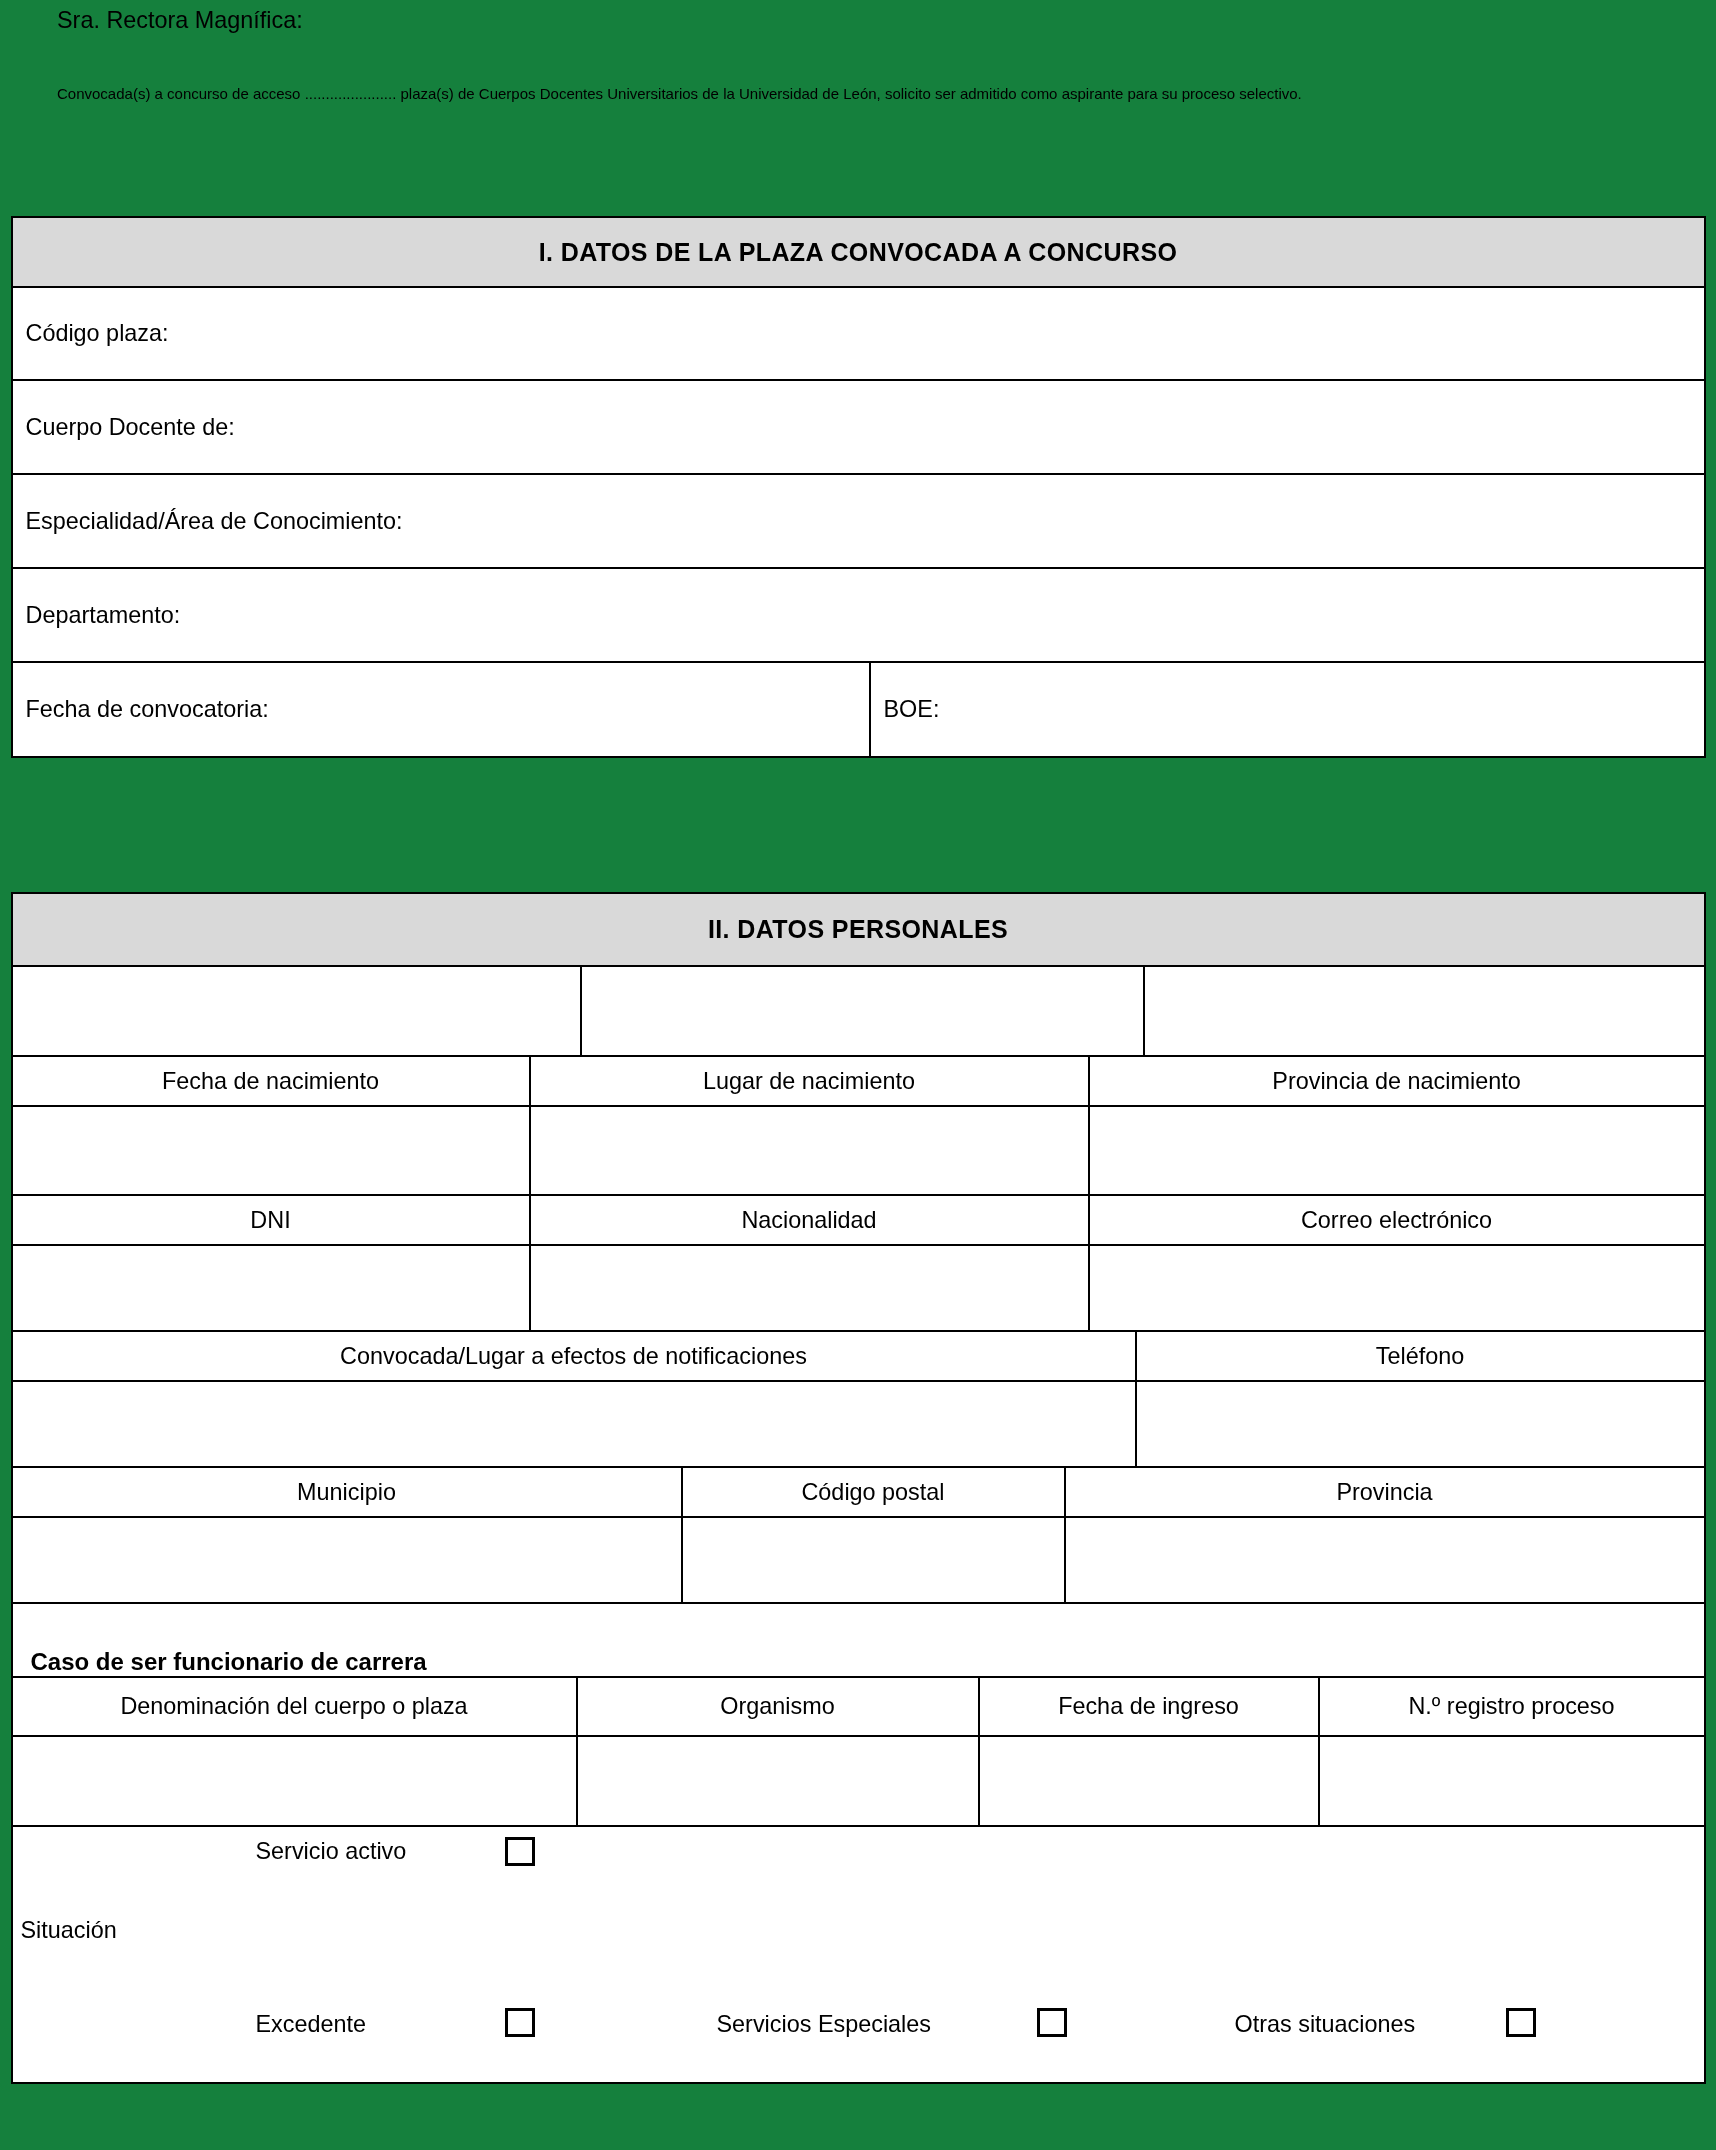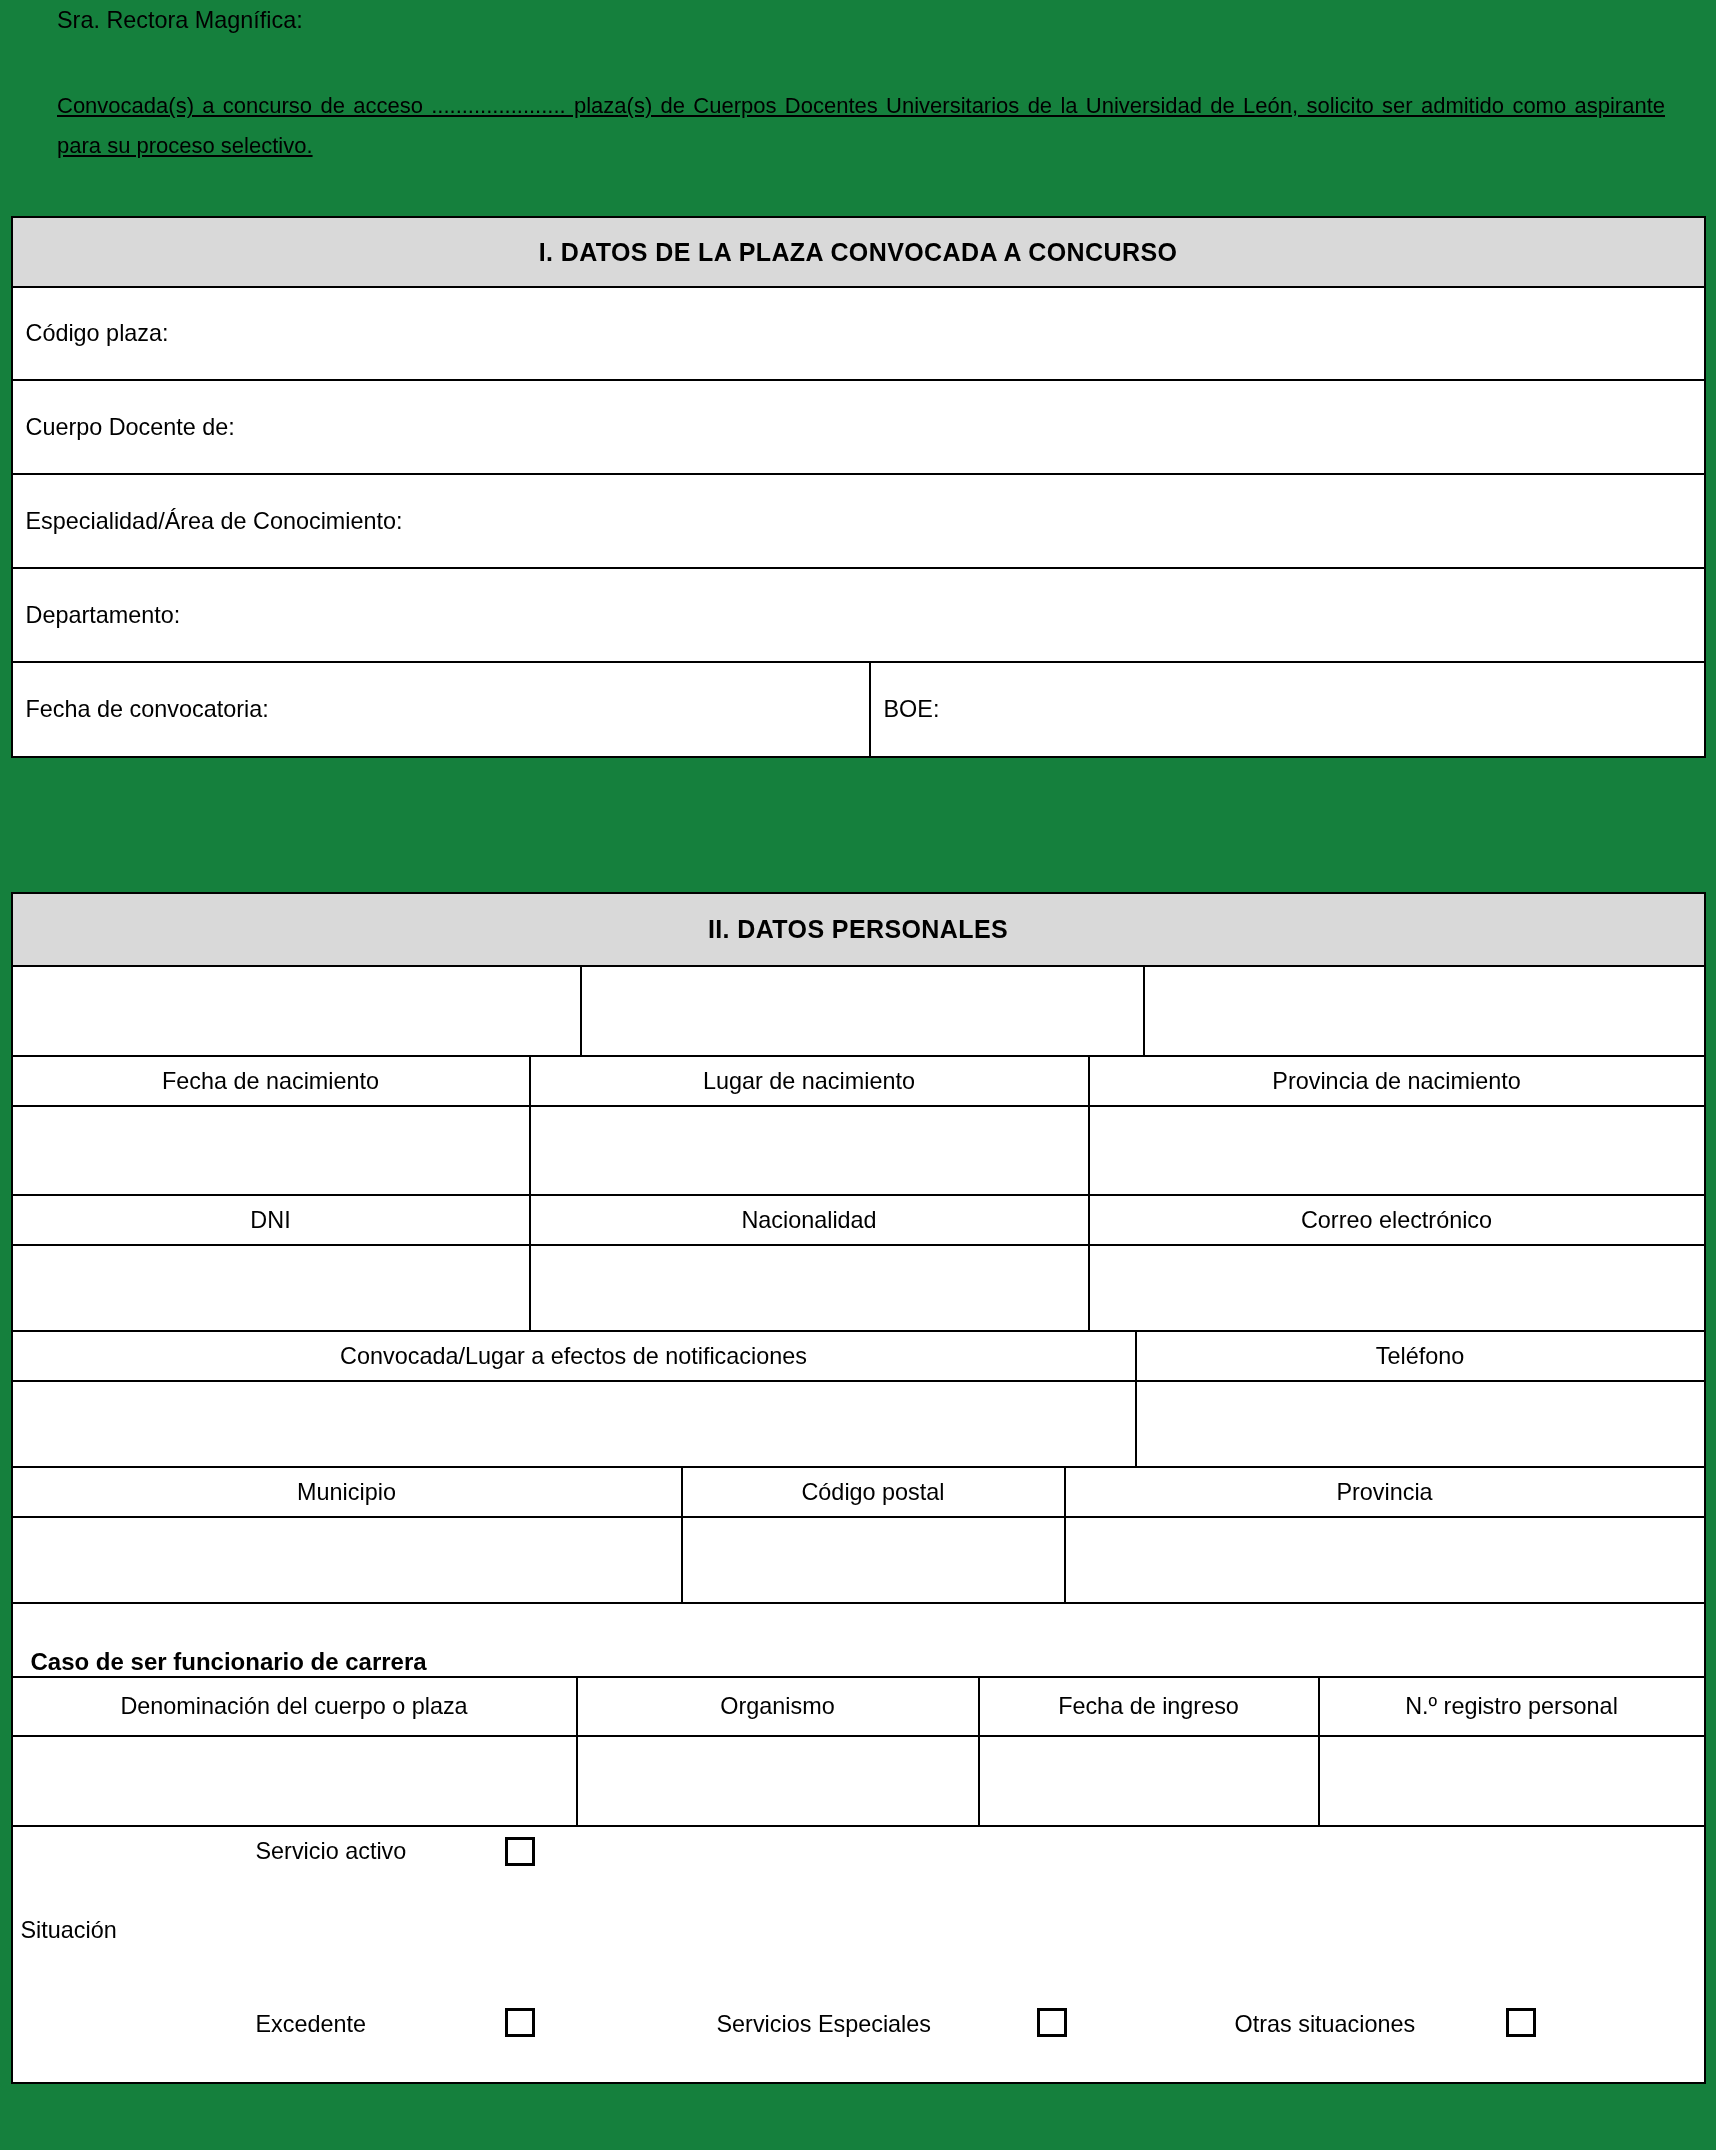--- a/index.html
+++ b/index.html
@@ -12,26 +12,25 @@
     font-family:"Liberation Sans", sans-serif;
     overflow:hidden;
   }
   .intro-line{
     position:absolute;
     left:57px; top:6.5px;
     font-size:23.4px;
   }
   .intro-par{
     position:absolute;
-    left:57px; top:86px;
+    left:57px; top:74px;
     width:1608px;
-    font-size:22px;
+    font-size:15px;
     line-height:40px;
     text-align:justify;
-    text-decoration:underline;
   }
   .tbl{
     position:absolute;
     left:10.5px;
     width:1695px;
     border:2.4px solid #000;
     box-sizing:border-box;
     background:#fff;
   }
   .row{
@@ -153,21 +152,21 @@
     </div>
 
     <div class="row" style="height:74px;align-items:flex-end;">
       <div class="cell grow bold-cell">Caso de ser funcionario de carrera</div>
     </div>
 
     <div class="row" style="height:59px;">
       <div class="cell lbl-center" style="width:563px;">Denominación del cuerpo o plaza</div>
       <div class="cell lbl-center" style="width:402px;">Organismo</div>
       <div class="cell lbl-center" style="width:340px;">Fecha de ingreso</div>
-      <div class="cell grow lbl-center">N.º registro personal</div>
+      <div class="cell grow lbl-center">N.º registro proceso</div>
     </div>
     <div class="row" style="height:90px;">
       <div class="cell" style="width:563px;"></div>
       <div class="cell" style="width:402px;"></div>
       <div class="cell" style="width:340px;"></div>
       <div class="cell grow"></div>
     </div>
 
     <div class="row situ" style="height:257px;">
       <div class="cell grow situ" style="position:relative;">

